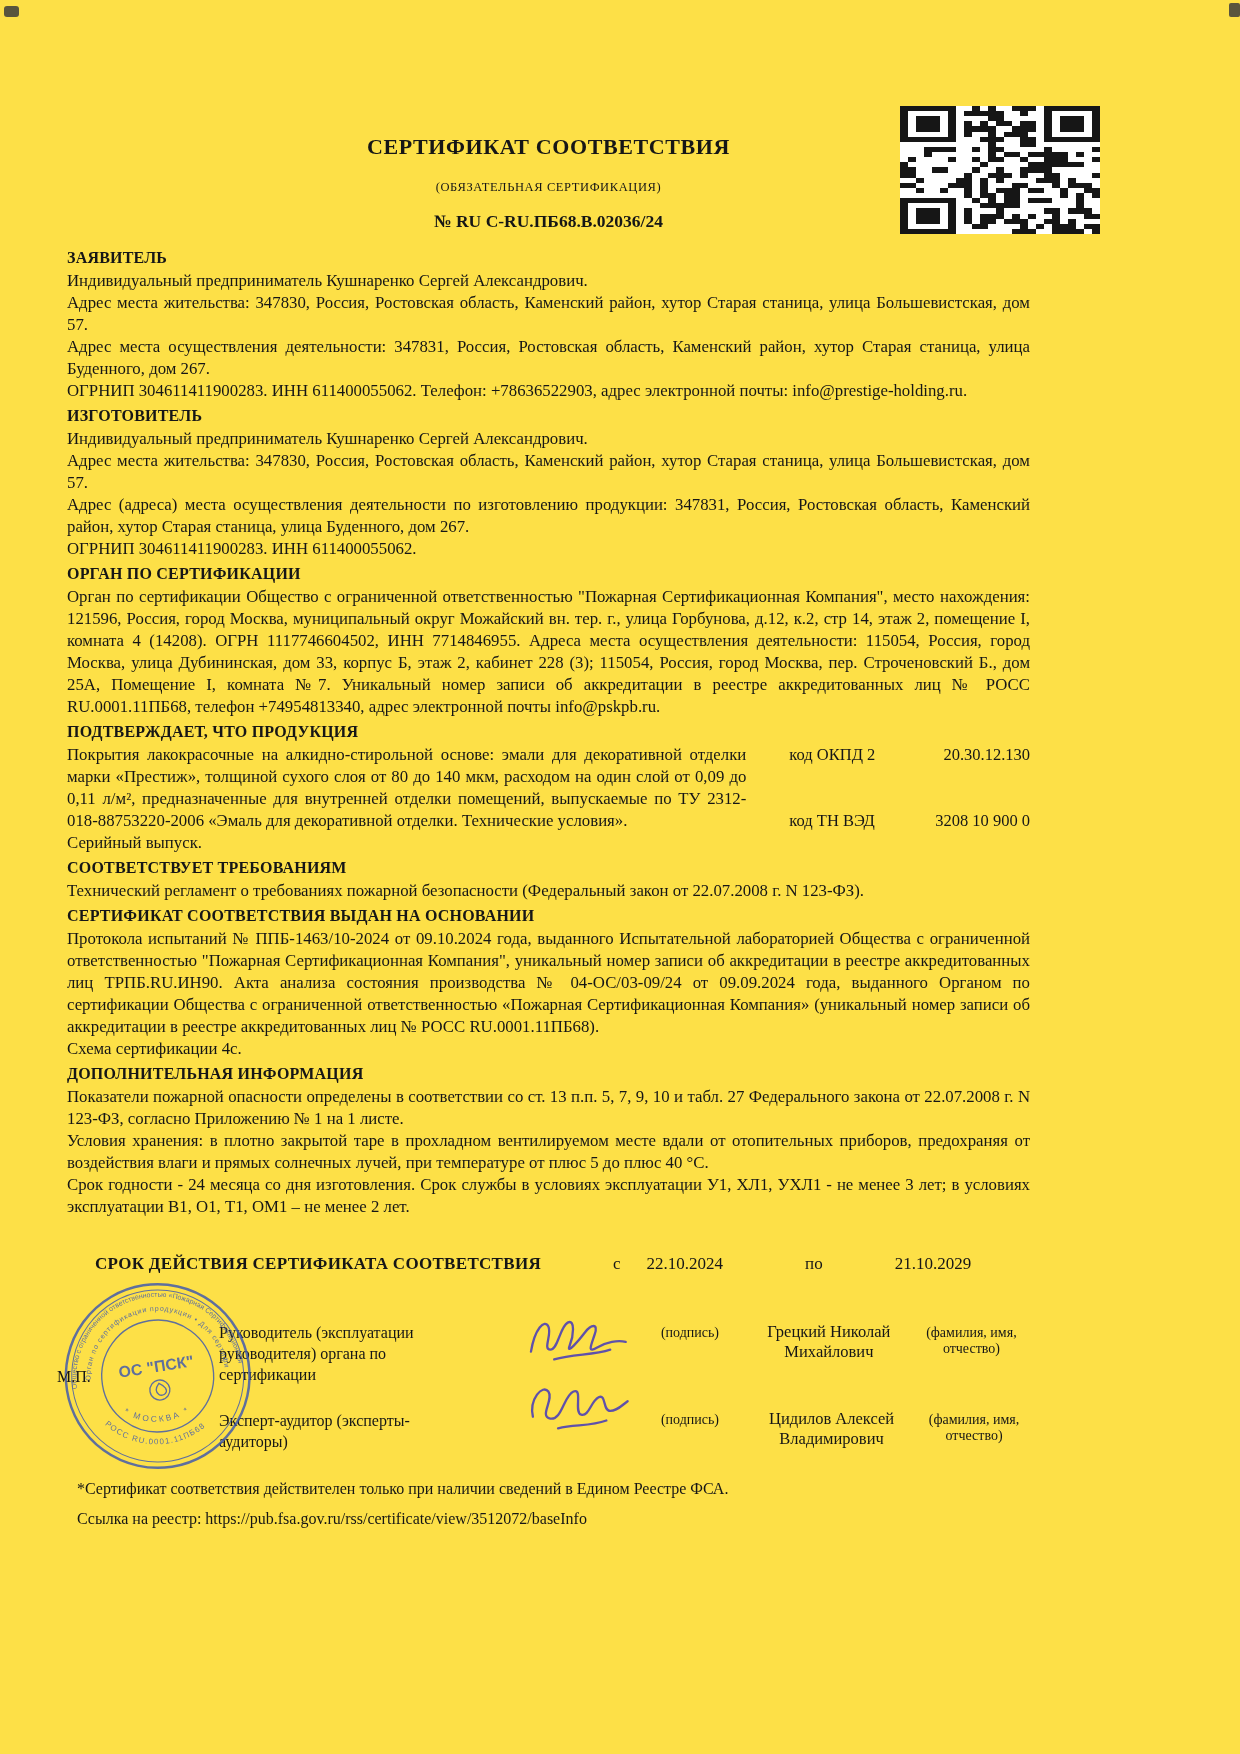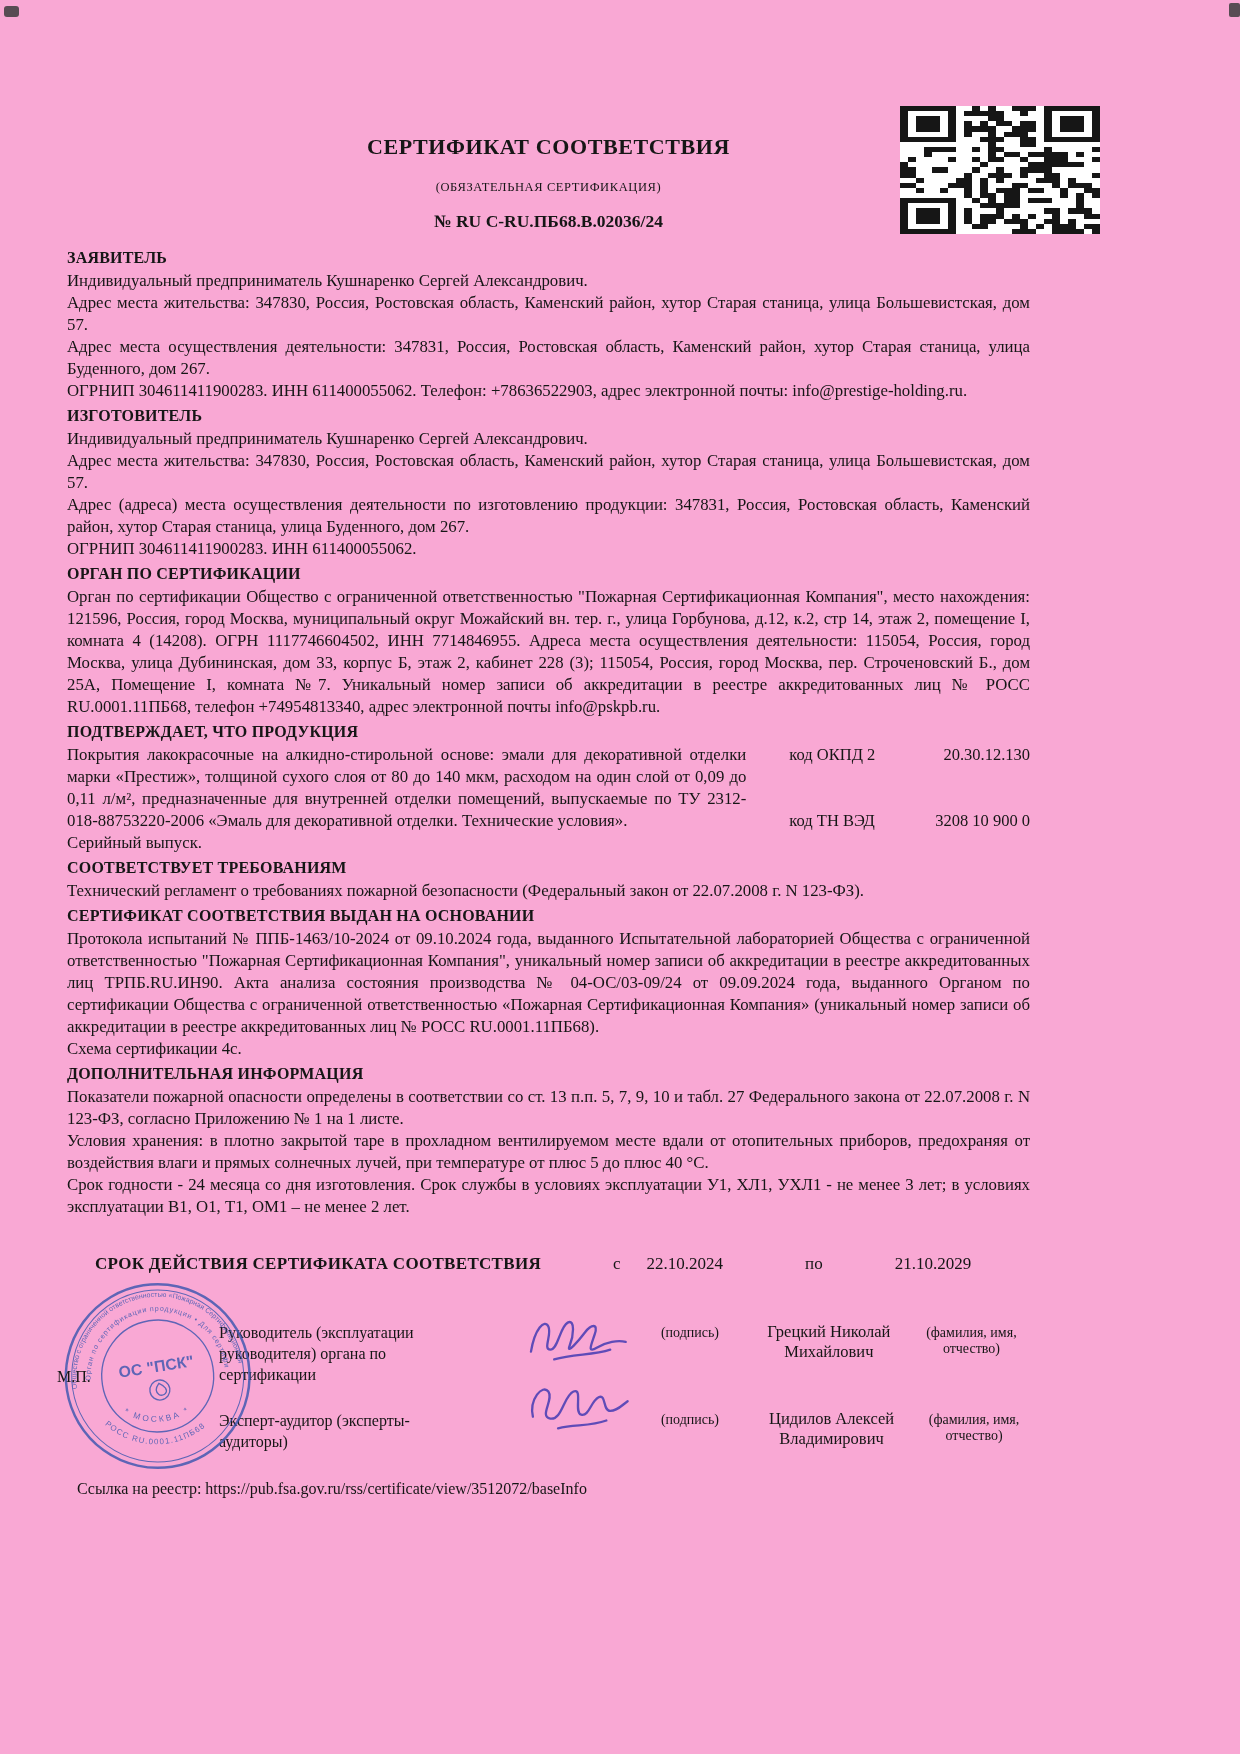--- a/index.html
+++ b/index.html
@@ -1,21 +1,21 @@
 <!DOCTYPE html>
 <html><head>
 <meta charset="utf-8">
 <style>
   * { box-sizing: border-box; }
   html,body { margin:0; padding:0; background:#d9d9d9; }
   .page {
     position: relative;
     width: 1240px; height: 1754px;
     margin: 0 auto;
-    background: #f9a8d4;
+    background: #fde047;
     color: #161616;
     font-family: "Liberation Serif", serif;
     overflow: hidden;
   }
   .artifact { position:absolute; background:#3c3c3c; opacity:.85; }
   .artifact.tl { left:4px; top:6px; width:15px; height:11px; border-radius:3px; }
   .artifact.tr { right:0px; top:3px; width:11px; height:14px; border-radius:2px; }
 
   .qr {
     position:absolute; left:900px; top:106px;
@@ -825,17 +825,18 @@
         <div class="sig-name-col">
           <div class="sig-name">Цидилов Алексей Владимирович</div>
           <div class="rule"></div>
           <div class="sig-cap">(фамилия, имя, отчество)</div>
         </div>
       </div>
 
     </div>
 
     <div class="footnote">
+      <div>*Сертификат соответствия действителен только при наличии сведений в Едином Реестре ФСА.</div>
       <div class="reg-link">Ссылка на реестр: https://pub.fsa.gov.ru/rss/certificate/view/3512072/baseInfo</div>
     </div>
 
   </div>
 </div>
 
 </body></html>

